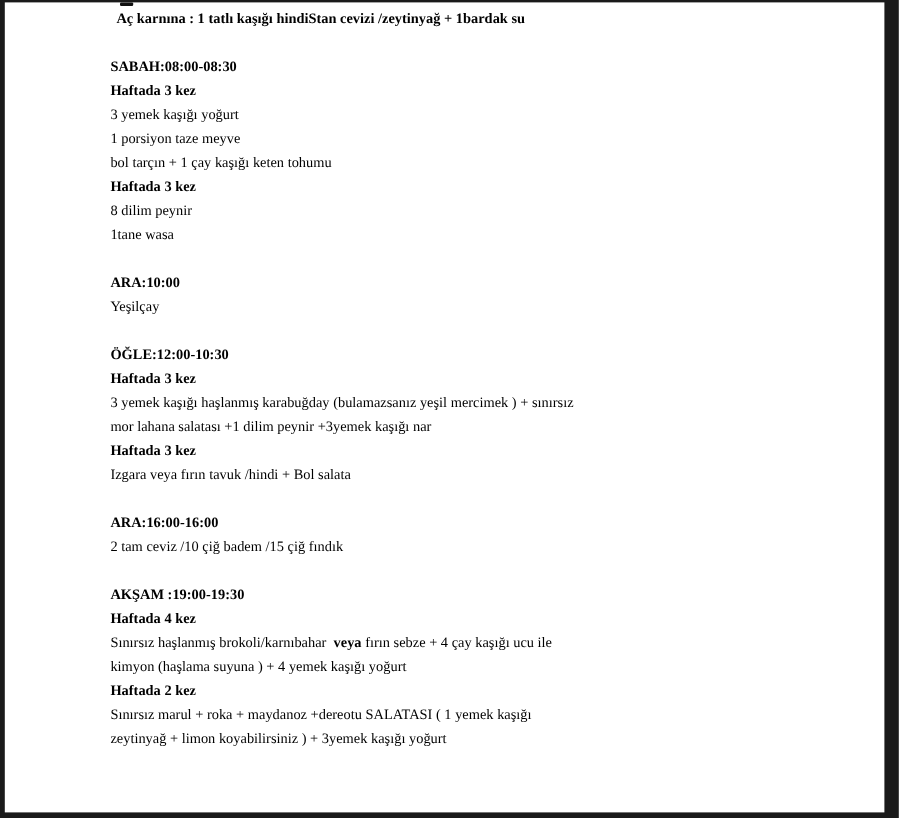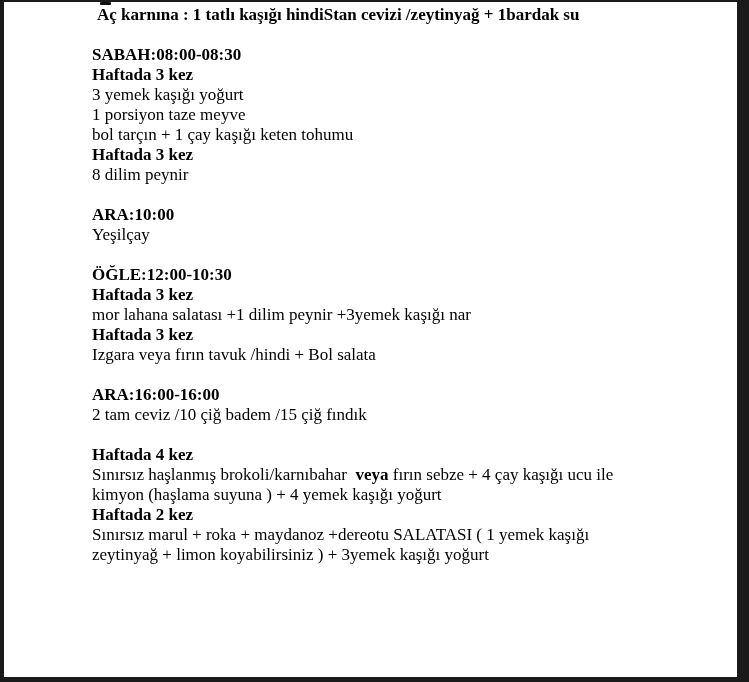--- a/index.html
+++ b/index.html
@@ -14,21 +14,21 @@
     position: absolute;
     left: 4px; top: 2px; right: 12px; bottom: 5px;
     background: #ffffff;
   }
   .content {
     position: absolute;
     left: 88px; top: 3px; right: 0;
   }
   .line {
     margin: 0;
-    font-size: 17px;
+    font-size: 12px;
     line-height: 20px;
     color: #000000;
     white-space: pre;
   }
   .header-line { font-weight: bold; padding-left: 5px; }
   .section { margin-top: 20px; }
   .b { font-weight: bold; margin-top: 36px; }
   
   .clipped-fragment {
     position: absolute;
@@ -47,37 +47,40 @@
     <p class="line header-line">Aç karnına : 1 tatlı kaşığı hindiStan cevizi /zeytinyağ + 1bardak su</p>
     <div id="sections">
         <div class="section">
           <p class="line"><span class="b">SABAH:08:00-08:30</span></p>
           <p class="line"><span class="b">Haftada 3 kez</span></p>
           <p class="line"><span>3 yemek kaşığı yoğurt</span></p>
           <p class="line"><span>1 porsiyon taze meyve</span></p>
           <p class="line"><span>bol tarçın + 1 çay kaşığı keten tohumu</span></p>
           <p class="line"><span class="b">Haftada 3 kez</span></p>
           <p class="line"><span>8 dilim peynir</span></p>
+          <p class="line"><span>1tane wasa</span></p>
         </div>
         <div class="section">
           <p class="line"><span class="b">ARA:10:00</span></p>
           <p class="line"><span>Yeşilçay</span></p>
         </div>
         <div class="section">
           <p class="line"><span class="b">ÖĞLE:12:00-10:30</span></p>
           <p class="line"><span class="b">Haftada 3 kez</span></p>
+          <p class="line"><span>3 yemek kaşığı haşlanmış karabuğday (bulamazsanız yeşil mercimek ) + sınırsız</span></p>
           <p class="line"><span>mor lahana salatası +1 dilim peynir +3yemek kaşığı nar</span></p>
           <p class="line"><span class="b">Haftada 3 kez</span></p>
           <p class="line"><span>Izgara veya fırın tavuk /hindi + Bol salata</span></p>
         </div>
         <div class="section">
           <p class="line"><span class="b">ARA:16:00-16:00</span></p>
           <p class="line"><span>2 tam ceviz /10 çiğ badem /15 çiğ fındık</span></p>
         </div>
         <div class="section">
+          <p class="line"><span class="b">AKŞAM :19:00-19:30</span></p>
           <p class="line"><span class="b">Haftada 4 kez</span></p>
           <p class="line"><span>Sınırsız haşlanmış brokoli/karnıbahar  </span><span class="b">veya</span><span> fırın sebze + 4 çay kaşığı ucu ile</span></p>
           <p class="line"><span>kimyon (haşlama suyuna ) + 4 yemek kaşığı yoğurt</span></p>
           <p class="line"><span class="b">Haftada 2 kez</span></p>
           <p class="line"><span>Sınırsız marul + roka + maydanoz +dereotu SALATASI ( 1 yemek kaşığı</span></p>
           <p class="line"><span>zeytinyağ + limon koyabilirsiniz ) + 3yemek kaşığı yoğurt</span></p>
         </div>
       </div>
   </div>
 </div>

